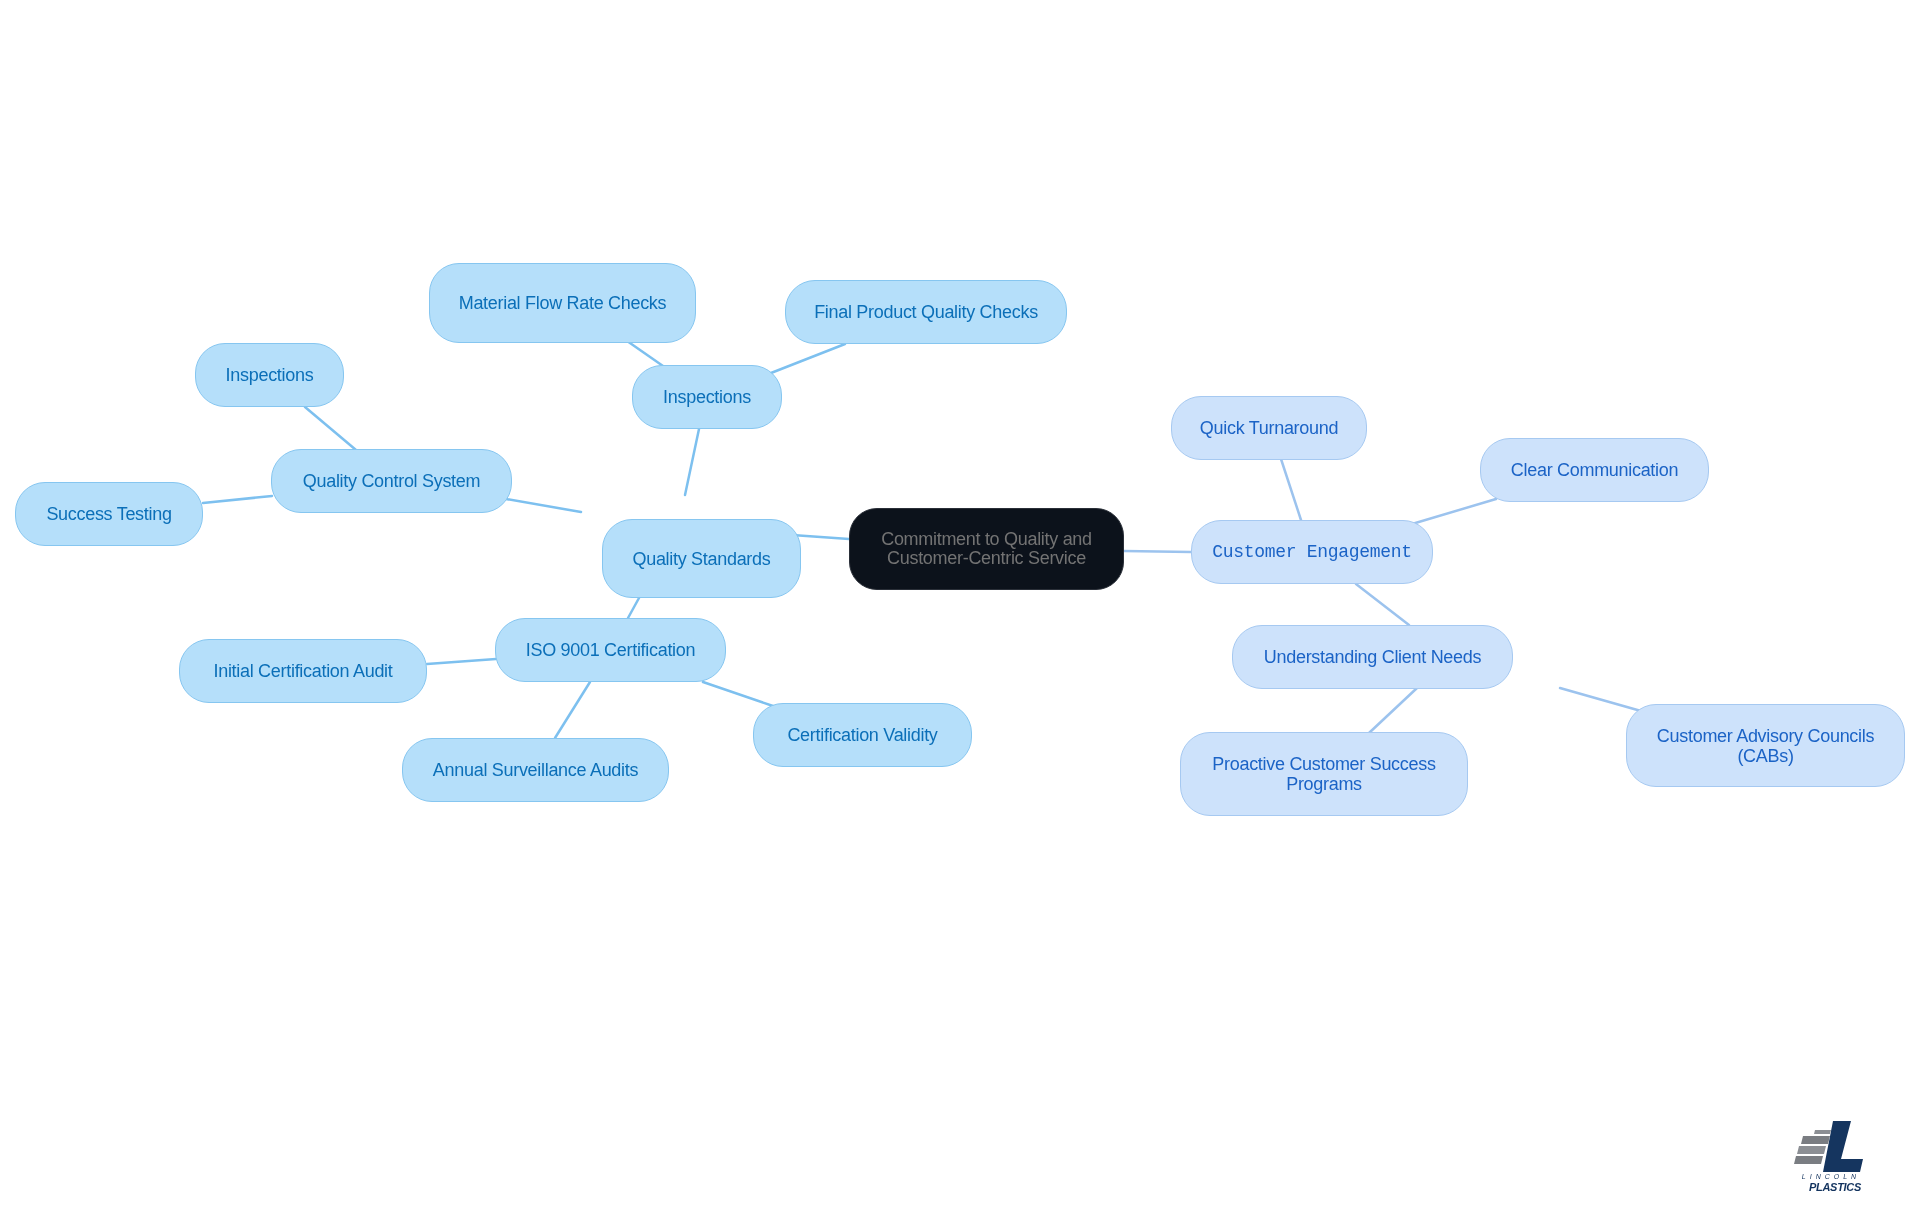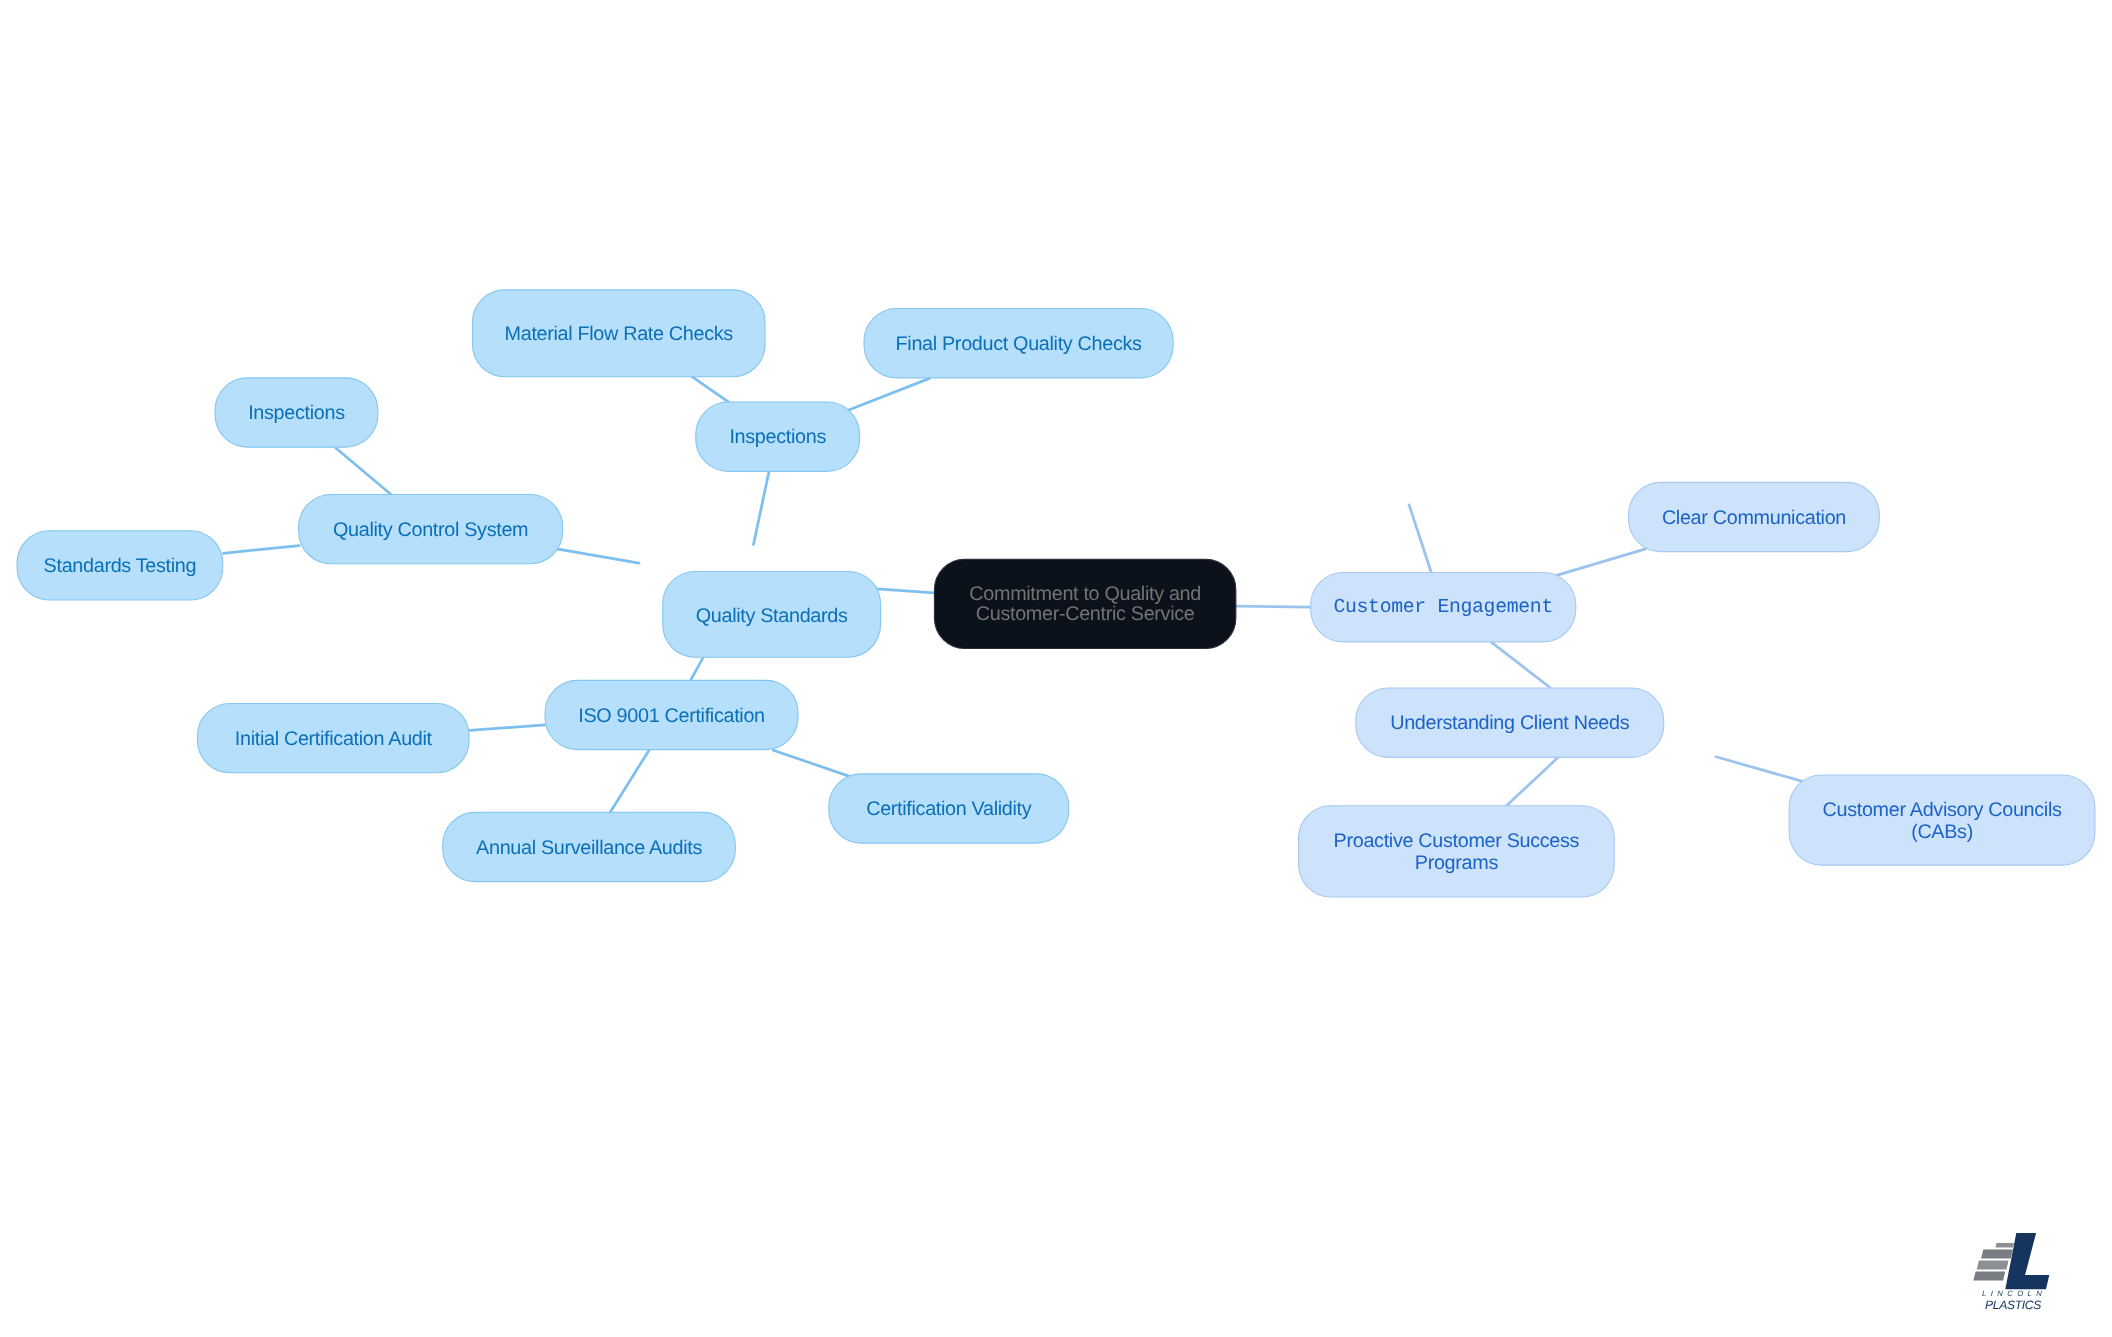--- a/index.html
+++ b/index.html
@@ -15,21 +15,21 @@
   }
   .node.left { background: #b5dffa; border: 1.5px solid #86c6f0; color: #0b6fb8; }
   .node.right { background: #cde2fb; border: 1.5px solid #a6c9f1; color: #1b63c6; }
   .node.center { background: #0c121b; border: 1.5px solid #2a2f38; color: #737373;
                  border-radius: 28px; font-size: 18px; line-height: 19px; }
   .logo { position: absolute; left: 1793px; top: 1117px; width: 74px; height: 78px; }
   .logo svg { display: block; }
   .logo-lincoln { position: absolute; left: 8px; top: 56px; width: 60px; font-size: 7px;
                   letter-spacing: 4px; color: #1c3a63; font-style: italic; text-align: center; }
   .logo-plastics { position: absolute; left: 6px; top: 64px; width: 62px; font-size: 11px;
-                   font-weight: normal; font-style: italic; color: #13335e; text-align: center;
+                   font-weight: bold; font-style: italic; color: #13335e; text-align: right;
                    letter-spacing: -0.3px; }
 </style>
 </head>
 <body>
 
 <div id="canvas">
   <svg id="edges" xmlns="http://www.w3.org/2000/svg" width="1920" height="1215">
       <line x1="849" y1="539" x2="778" y2="534" stroke="#7dc0ef" stroke-width="2.5" stroke-linecap="round"></line>
       <line x1="685" y1="495" x2="699" y2="429" stroke="#7dc0ef" stroke-width="2.5" stroke-linecap="round"></line>
       <line x1="663" y1="366" x2="607" y2="327" stroke="#7dc0ef" stroke-width="2.5" stroke-linecap="round"></line>
@@ -53,26 +53,27 @@
     <span>Commitment to Quality and
 Customer-Centric Service</span>
   </div>
 
   <div class="node left" style="left: 602px; top: 495px; width: 199px; height: 79px; margin-top: 24px;"><span>Quality Standards</span></div>
   <div class="node left" style="left: 632px; top: 365px; width: 150px; height: 64px;"><span>Inspections</span></div>
   <div class="node left" style="left: 429px; top: 263px; width: 267px; height: 80px;"><span>Material Flow Rate Checks</span></div>
   <div class="node left" style="left: 785px; top: 280px; width: 282px; height: 64px;"><span>Final Product Quality Checks</span></div>
   <div class="node left" style="left: 271px; top: 449px; width: 241px; height: 64px;"><span>Quality Control System</span></div>
   <div class="node left" style="left: 195px; top: 343px; width: 149px; height: 64px;"><span>Inspections</span></div>
-  <div class="node left" style="left: 15px; top: 482px; width: 188px; height: 64px;"><span>Standards Testing</span></div>
+  <div class="node left" style="left: 15px; top: 482px; width: 188px; height: 64px;"><span>Success Testing</span></div>
   <div class="node left" style="left: 495px; top: 618px; width: 231px; height: 64px;"><span>ISO 9001 Certification</span></div>
   <div class="node left" style="left: 402px; top: 738px; width: 267px; height: 64px;"><span>Annual Surveillance Audits</span></div>
   <div class="node left" style="left: 179px; top: 639px; width: 248px; height: 64px;"><span>Initial Certification Audit</span></div>
   <div class="node left" style="left: 753px; top: 703px; width: 219px; height: 64px;"><span>Certification Validity</span></div>
   <div class="node right" style="left: 1191px; top: 520px; width: 242px; height: 64px; font-family: Liberation Mono, monospace;"><span>Customer Engagement</span></div>
+  <div class="node right" style="left: 1171px; top: 396px; width: 196px; height: 64px;"><span>Quick Turnaround</span></div>
   <div class="node right" style="left: 1480px; top: 438px; width: 229px; height: 64px;"><span>Clear Communication</span></div>
   <div class="node right" style="left: 1232px; top: 625px; width: 281px; height: 64px;"><span>Understanding Client Needs</span></div>
   <div class="node right" style="left: 1180px; top: 732px; width: 288px; height: 84px;"><span>Proactive Customer Success
 Programs</span></div>
   <div class="node right" style="left: 1626px; top: 704px; width: 279px; height: 83px;"><span>Customer Advisory Councils
 (CABs)</span></div>
 
   <div class="logo">
     <svg width="74" height="58" viewBox="0 0 74 58" xmlns="http://www.w3.org/2000/svg">
 

